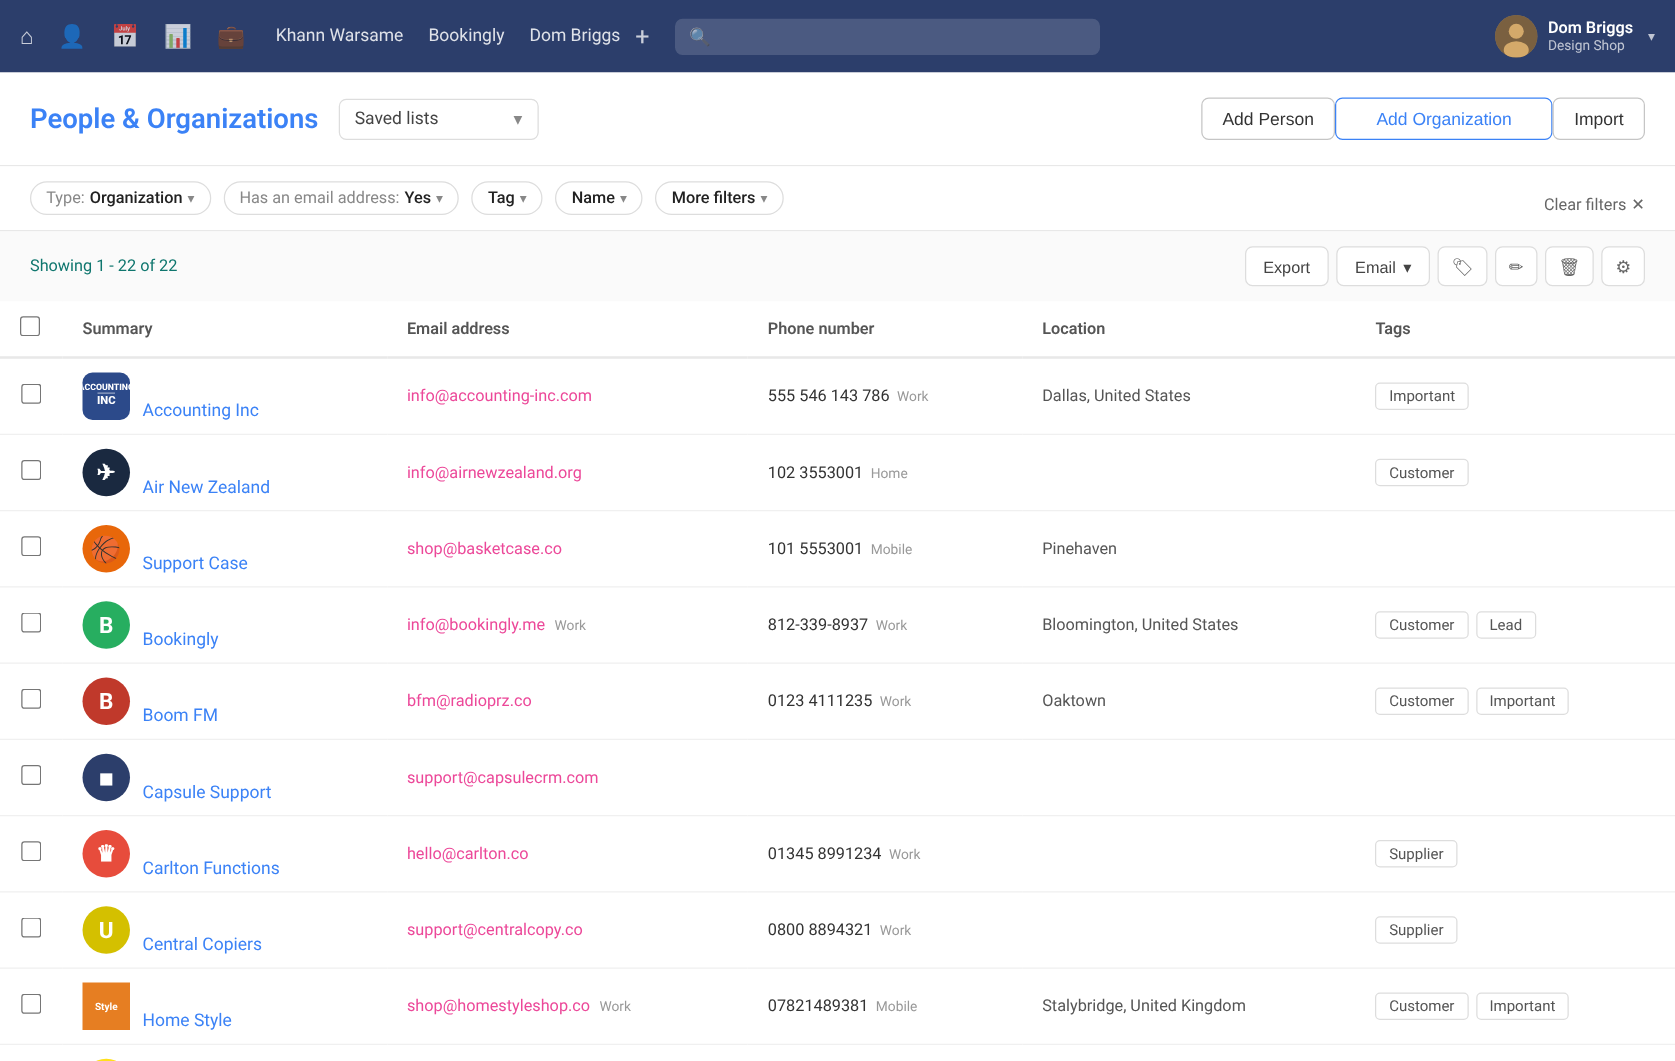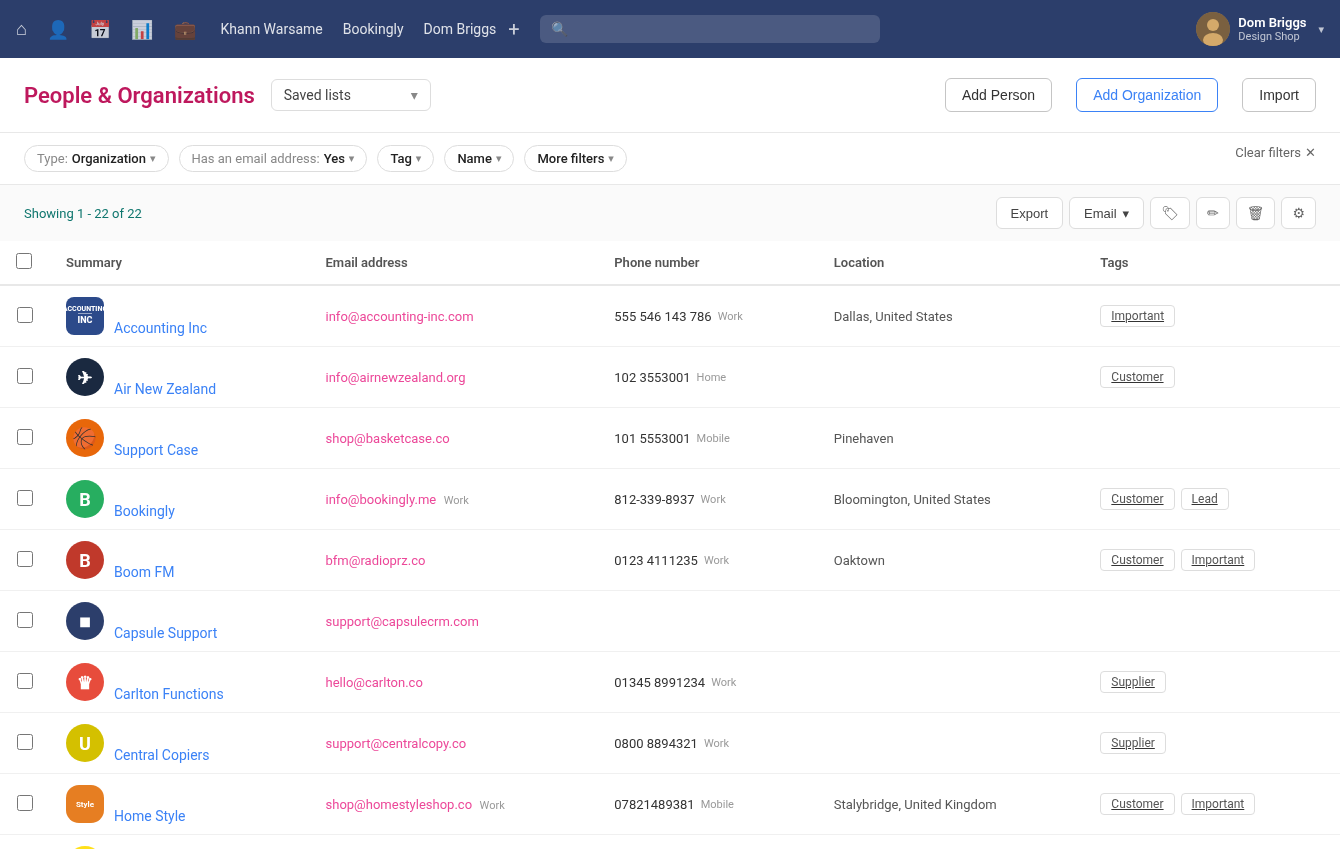--- a/index.html
+++ b/index.html
@@ -42,45 +42,45 @@
     .topnav-chevron { color: rgba(255,255,255,0.7); font-size: 11px; margin-left: 4px; }
 
     
     .page-header {
       background: white;
       padding: 20px 24px;
       display: flex;
       align-items: center;
       border-bottom: 1px solid #e8e8e8;
     }
-    .page-title { font-size: 22px; font-weight: 600; color: #be185d; margin-right: 16px; }
+    .page-title { font-size: 22px; font-weight: 600; color: #3b82f6; margin-right: 16px; }
     .saved-lists-select {
       display: flex; align-items: center;
       border: 1px solid #ddd; border-radius: 6px;
       padding: 7px 12px; background: white;
       cursor: pointer; font-size: 14px; color: #444;
       min-width: 160px; justify-content: space-between;
     }
     .saved-lists-select .chevron { color: #888; margin-left: 8px; }
-    .header-actions { margin-left: auto; display: flex; gap: 24px; }
+    .header-actions { margin-left: auto; display: flex; gap: 0; }
     .btn-outline {
       border: 1px solid #c5c5c5; background: white; border-radius: 6px;
       padding: 8px 16px; font-size: 14px; cursor: pointer; color: #333;
     }
     .btn-primary {
       border: 1px solid #3b82f6; background: white; border-radius: 6px;
-      padding: 8px 16px; font-size: 14px; cursor: pointer; color: #3b82f6;
+      padding: 8px 32px; font-size: 14px; cursor: pointer; color: #3b82f6;
     }
 
     
     .filters-bar {
       background: white;
       padding: 12px 24px;
       display: flex;
-      align-items: flex-start;
+      align-items: flex-end;
       gap: 10px;
       border-bottom: 1px solid #e8e8e8;
     }
     .filter-chip {
       display: flex; align-items: center;
       border: 1px solid #ddd; border-radius: 20px;
       padding: 5px 12px; background: white; cursor: pointer;
       font-size: 13px; color: #444; gap: 4px;
     }
     .filter-chip .label { color: #888; }
@@ -138,21 +138,21 @@
     
     .email-link { color: #ec4899; text-decoration: none; font-size: 13px; }
 
     
     .phone-cell { display: flex; align-items: center; gap: 6px; font-size: 13px; }
 
     
     .location-text { font-size: 13px; color: #555; }
 
     
-    .tags-cell { display: flex; gap: 6px; flex-wrap: wrap; text-decoration: underline; }
+    .tags-cell { display: flex; gap: 6px; flex-wrap: wrap; }
     .tag {
       border: 1px solid #ddd; border-radius: 4px;
       padding: 3px 10px; font-size: 12px; color: #555;
       background: white; white-space: nowrap;
     }
   </style>
 </head>
 <body>
 
 <nav class="topnav">
@@ -497,21 +497,21 @@
               <span class="tag">Supplier</span>
             </div>
     </td>
   </tr>
         <tr>
     <td>
       <input type="checkbox" class="row-checkbox" style="">
     </td>
     <td>
       <div class="org-name-cell">
-        <div class="org-avatar" style="background:#e67e22;border-radius:13px">
+        <div class="org-avatar" style="background:#e67e22;border-radius:0">
           <span style="font-size:8px">Style</span>
         </div>
         <a href="#" class="org-name-link">Home Style</a>
       </div>
     </td>
     <td>
       <a href="mailto:info@homestyleshop.co" class="email-link">shop@homestyleshop.co</a> <span style="font-size:11px;color:#999;margin-left:4px">Work</span>
     </td>
     <td>
       <span class="phone-cell">

